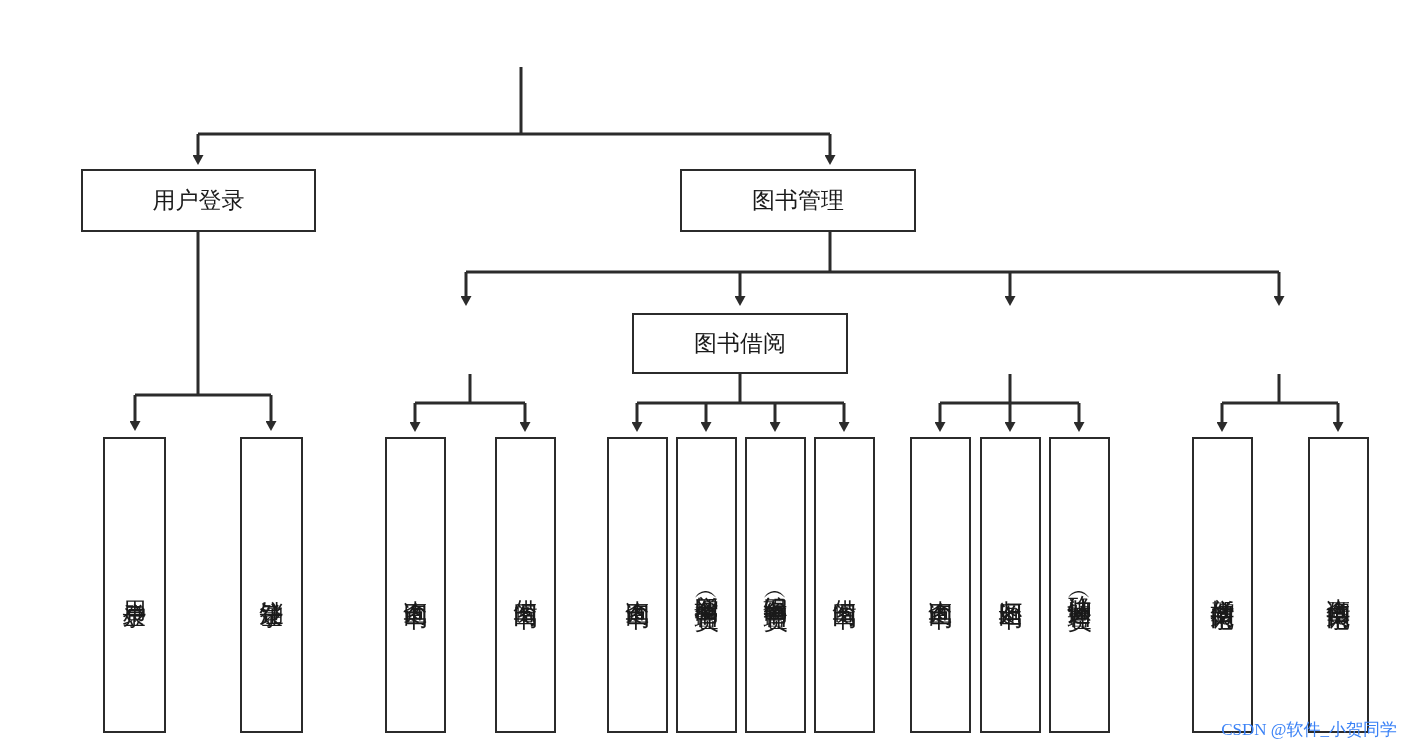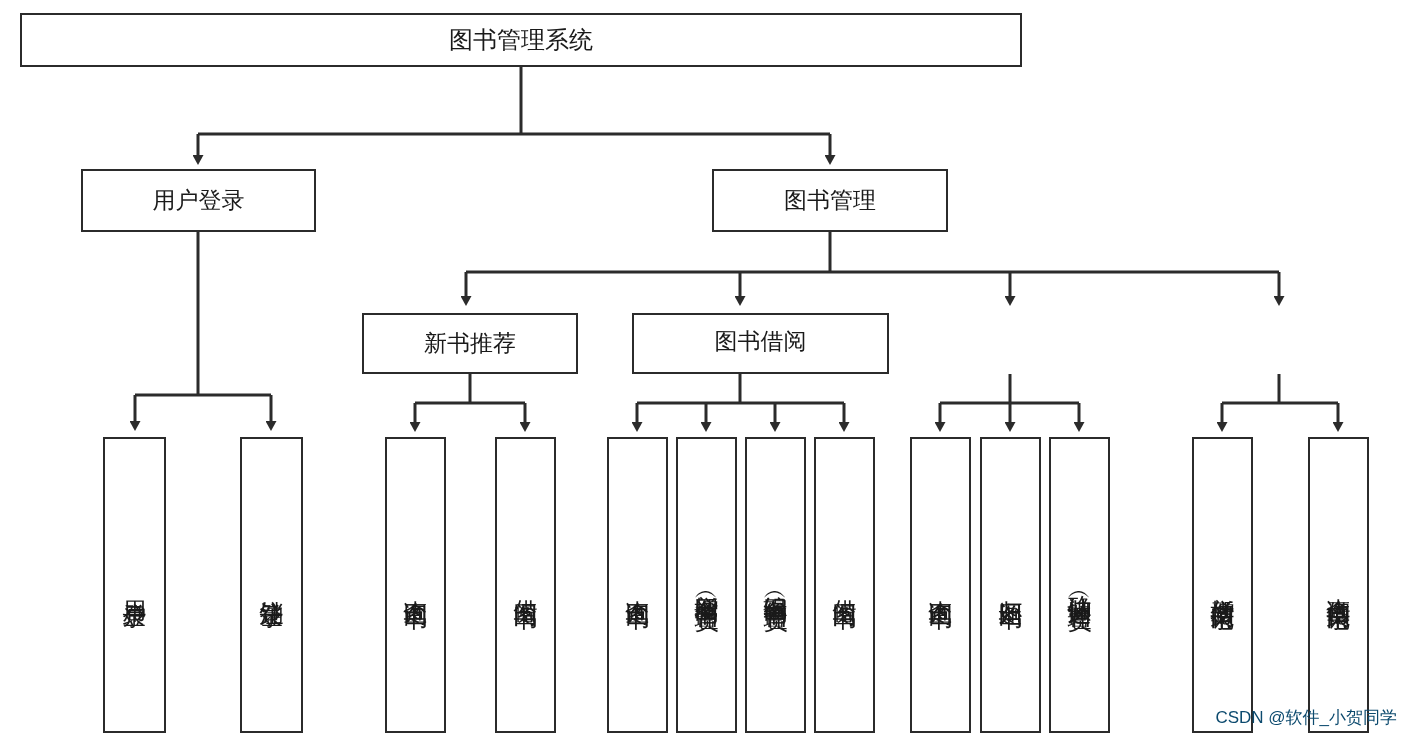--- a/index.html
+++ b/index.html
@@ -54,26 +54,26 @@
     letter-spacing: 2px;
     line-height: 1;
     white-space: nowrap;
   }
   .node.root .label {
     font-size: 24px;
   }
   .watermark {
     position: absolute;
     right: 8px;
-    bottom: 18px;
+    bottom: 6px;
     font-size: 17px;
-    color: #0c4a6e;
+    color: #3b82f6;
     z-index: 9;
     white-space: nowrap;
-    font-family: Liberation Sans, sans-serif;
+    font-family: Liberation Serif, serif;
   }
 </style>
 </head>
 <body>
 
 <div id="canvas">
 
   <svg id="edges" viewBox="0 0 1405 747" xmlns="http://www.w3.org/2000/svg">
     <defs>
       <marker id="ah" markerWidth="10" markerHeight="11" refX="1" refY="5.5" orient="auto" markerUnits="userSpaceOnUse">
@@ -117,35 +117,29 @@
       <path d="M1010,403 L1010,423" marker-end="url(#ah)"></path>
       <path d="M1079,403 L1079,423" marker-end="url(#ah)"></path>
 
       <path d="M1279,374 L1279,403"></path>
       <path d="M1222,403 L1338,403"></path>
       <path d="M1222,403 L1222,423" marker-end="url(#ah)"></path>
       <path d="M1338,403 L1338,423" marker-end="url(#ah)"></path>
     </g>
   </svg>
 
-  <div class="node horiz root" style="left:20px; top:13px; width:1002px; height:54px;">
-    <span class="label">图书管理系统</span>
-  </div>
 
   <div class="node horiz" style="left:81px; top:169px; width:235px; height:63px;">
     <span class="label">用户登录</span>
   </div>
-  <div class="node horiz" style="left:712px; top:169px; width:236px; height:63px;">
+  <div class="node horiz" style="left:680px; top:169px; width:236px; height:63px;">
     <span class="label">图书管理</span>
   </div>
 
-  <div class="node horiz" style="left:362px; top:313px; width:216px; height:61px;">
-    <span class="label">新书推荐</span>
-  </div>
-  <div class="node horiz" style="left:632px; top:313px; width:257px; height:61px;font-family:Liberation Mono, monospace;">
+  <div class="node horiz" style="left:632px; top:313px; width:216px; height:61px;">
     <span class="label">图书借阅</span>
   </div>
 
   <div class="node vert" style="left:103px; top:437px; width:63px; height:296px;">
     <span class="label">用户登录</span>
   </div>
   <div class="node vert" style="left:240px; top:437px; width:63px; height:296px;">
     <span class="label">注销登录</span>
   </div>
 

